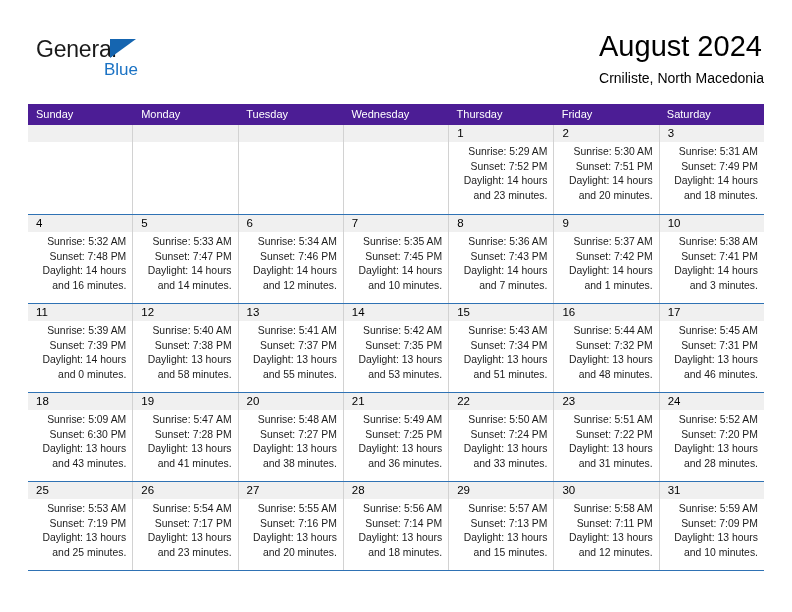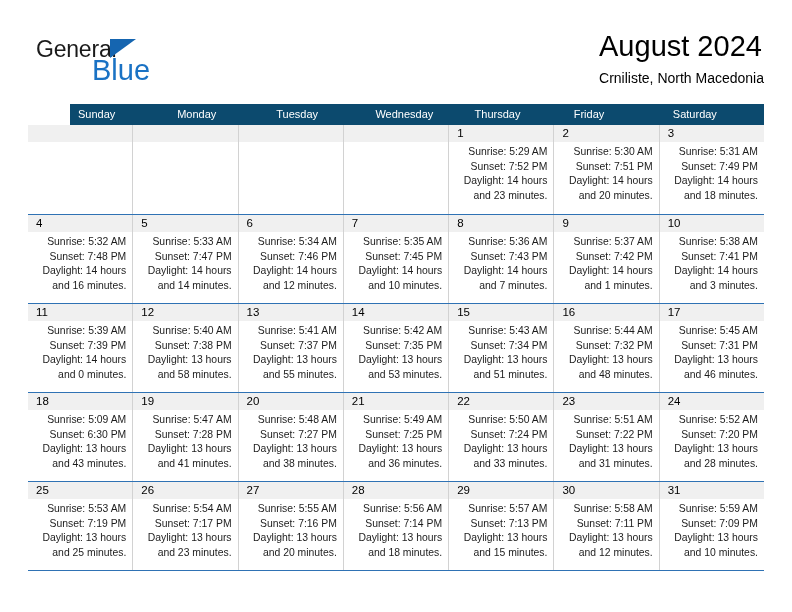--- a/index.html
+++ b/index.html
@@ -50,23 +50,23 @@
     position: absolute;
     left: 78px;
     top: 3px;
     width: 0;
     height: 0;
     border-left: 26px solid #1565b0;
     border-bottom: 19px solid transparent;
   }
   .logo-blue {
     position: absolute;
-    left: 60px;
+    left: 72px;
     top: 21px;
-    font-size: 29px;
+    font-size: 17px;
     color: #1a72c4;
     line-height: 26px;
     font-weight: 400;
   }
   .title-block {
     position: absolute;
     right: 0;
     top: 0;
   }
   .cal-title {
@@ -87,23 +87,22 @@
 
   
   .calendar {
     position: absolute;
     left: 28px;
     top: 104px;
     width: 736px;
   }
   .dow-row {
     display: flex;
-    background: #0c4a6e;
+    background: #4c1d95;
     height: 21px;
-    margin-left: 42px;
   }
   .dow {
     flex: 1 1 0;
     box-sizing: border-box;
     padding-left: 8px;
     font-size: 11px;
     line-height: 21px;
     color: #ffffff;
   }
   .week {

